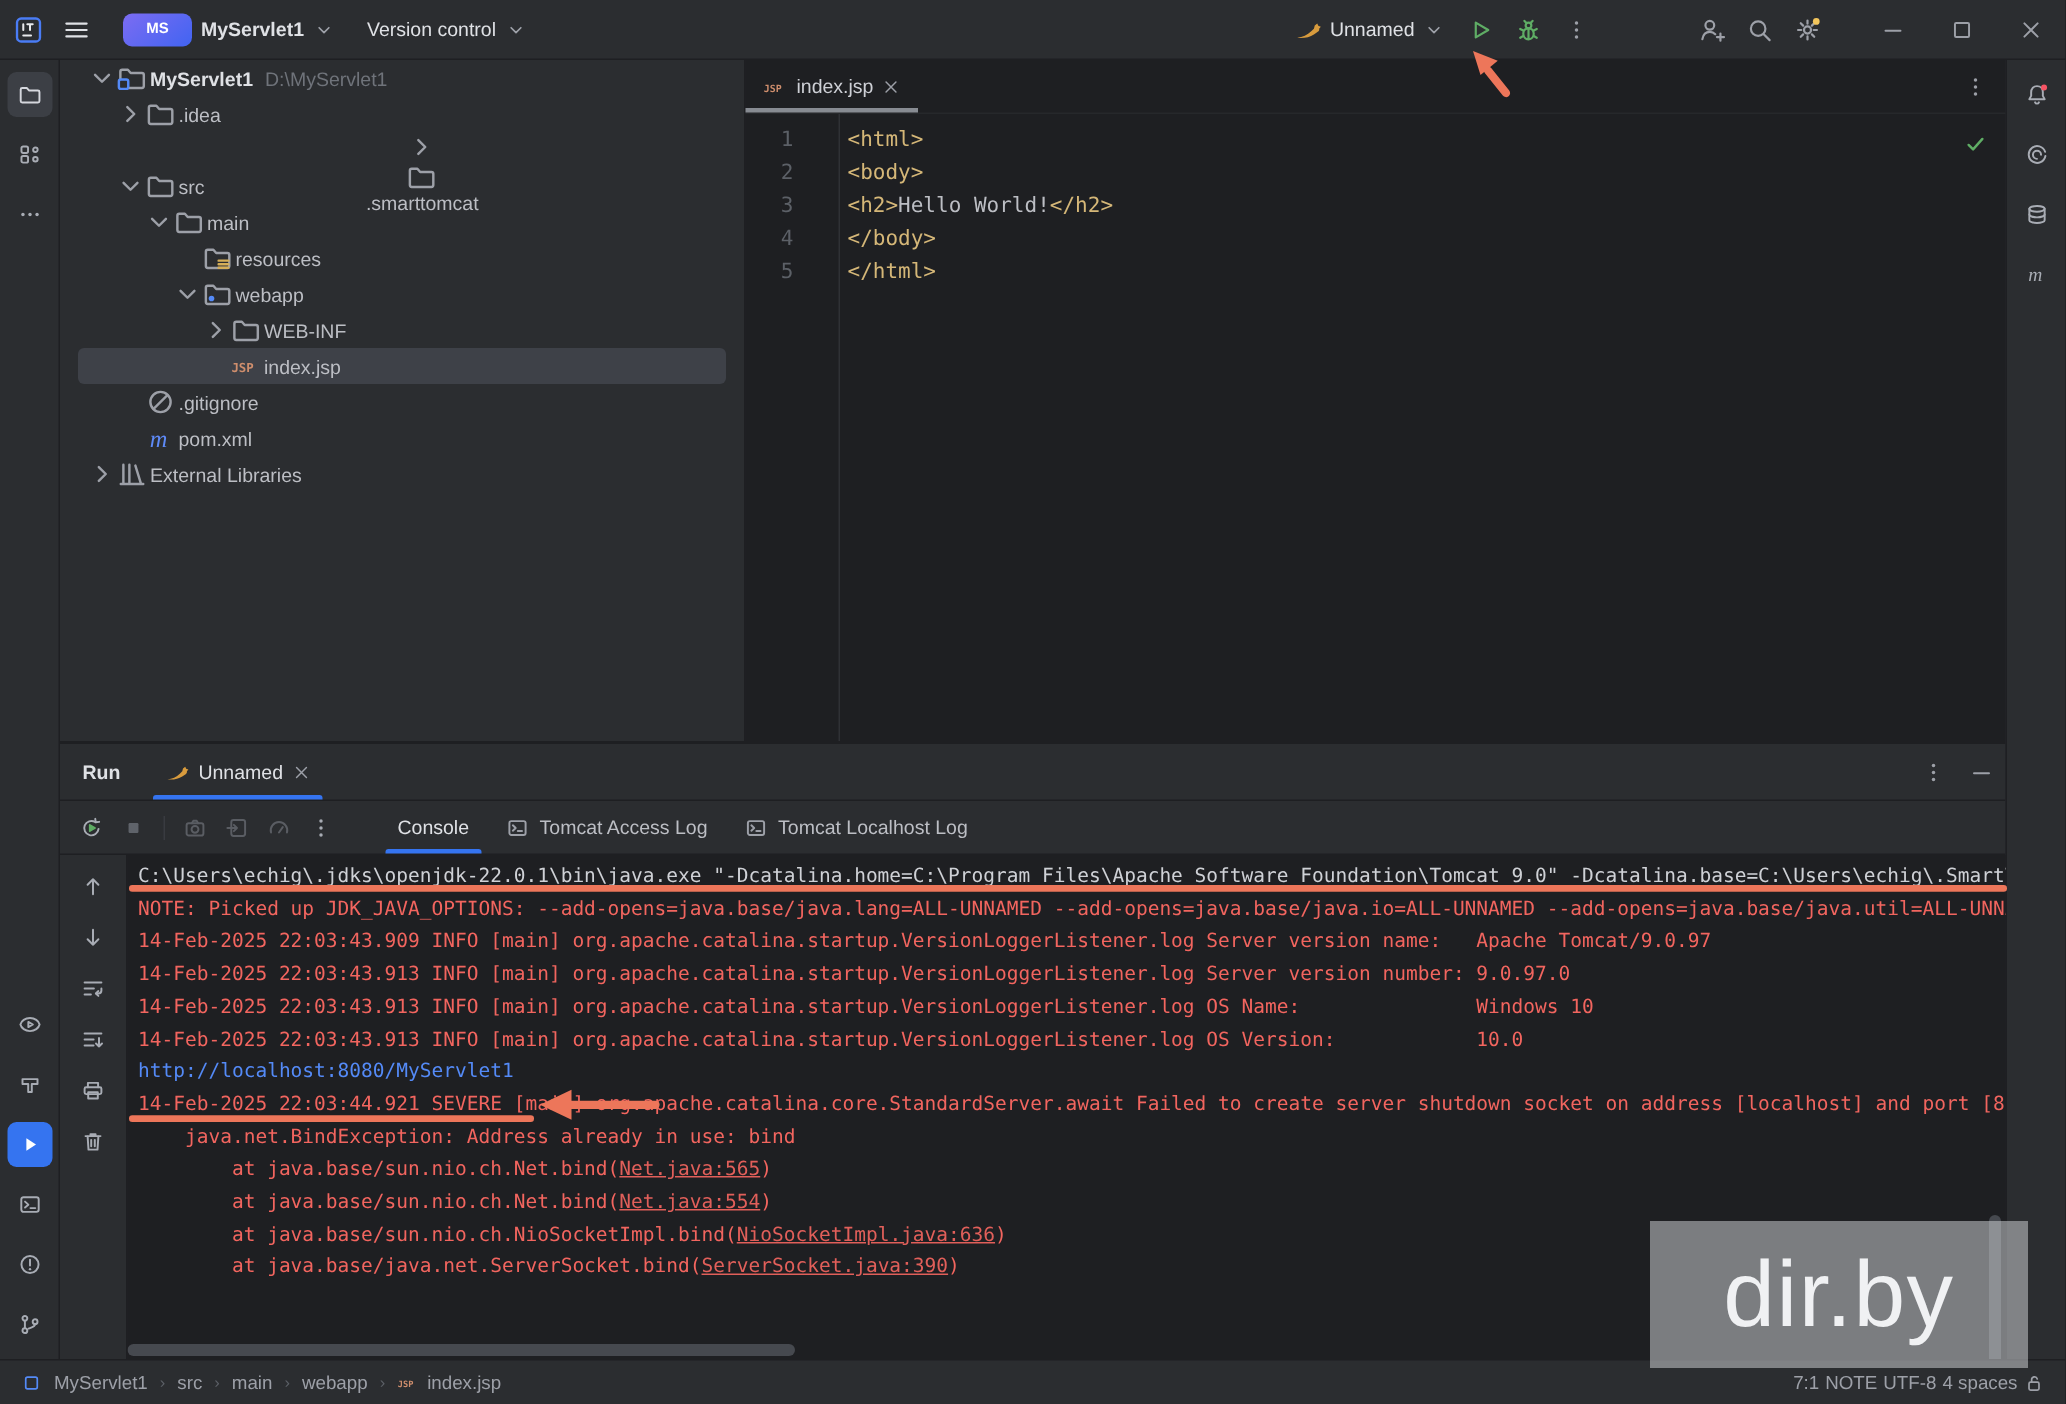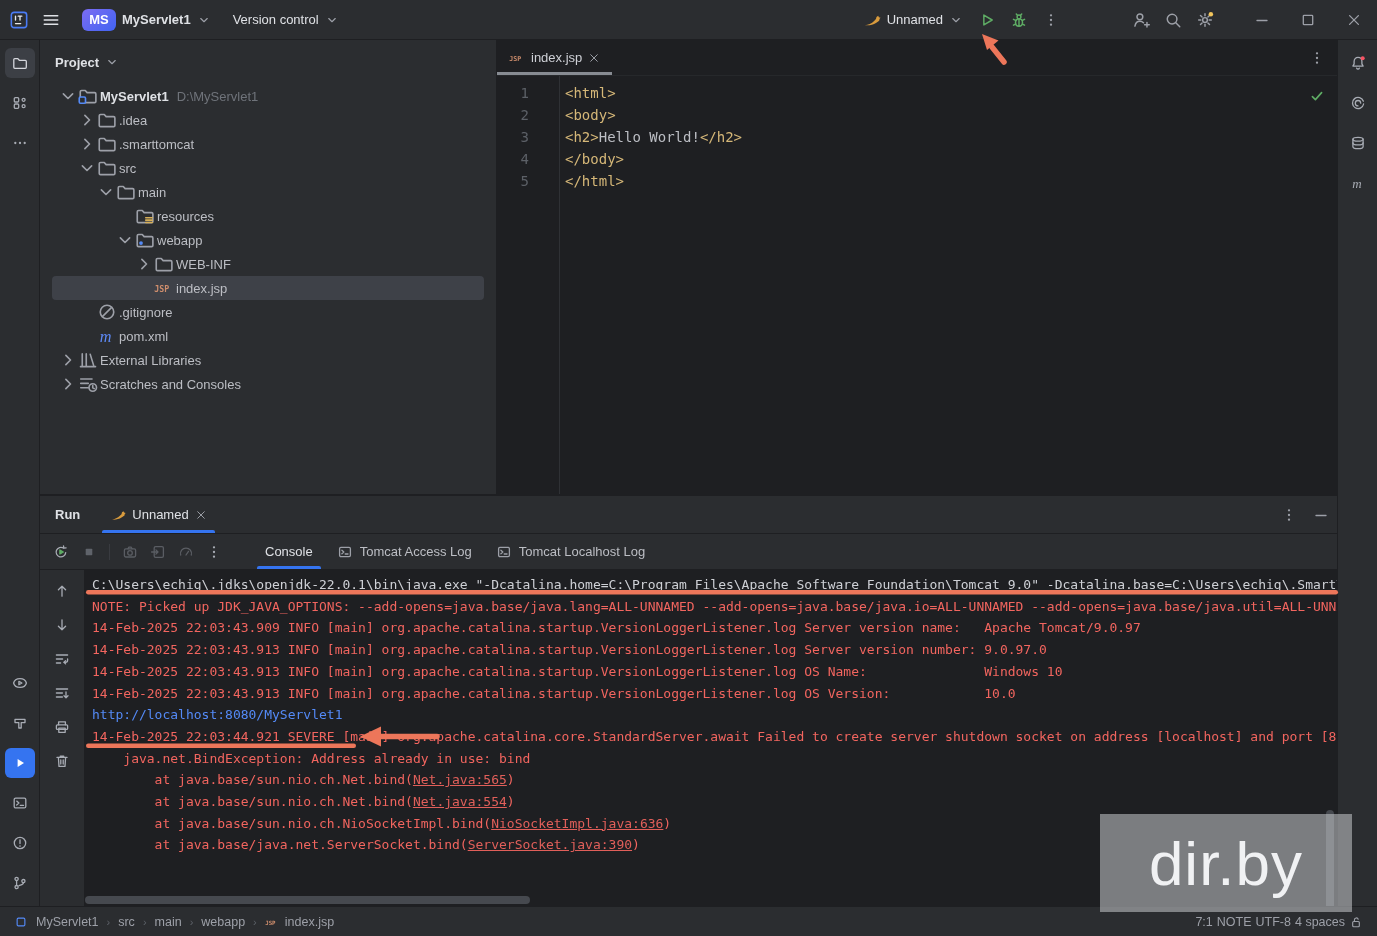--- a/index.html
+++ b/index.html
@@ -18,21 +18,21 @@
   .ic.sm svg{width:14px;height:14px;}
   .ic.xs svg{width:12px;height:12px;}
   .ic.lg svg{width:18px;height:18px;}
 
   
   .titlebar{height:40px;background:var(--bg-panel);display:flex;align-items:center;justify-content:space-between;flex:none;border-bottom:1px solid var(--line);}
   .tb-left{display:flex;align-items:center;gap:6px;padding-left:10px;}
   .tb-right{display:flex;align-items:center;padding-right:0;}
   .tb-btn{display:flex;align-items:center;gap:6px;background:none;border:0;color:var(--text);font:inherit;padding:5px 8px;border-radius:6px;cursor:default;}
   .tb-btn .chev{color:var(--text-dim);}
-  .ms-chip{width:34px;height:22px;border-radius:6px;background:linear-gradient(140deg,#7c6cf2,#4164f2);color:#fff;font-size:13px;font-weight:bold;display:flex;align-items:center;justify-content:center;}
+  .ms-chip{width:46px;height:22px;border-radius:6px;background:linear-gradient(140deg,#7c6cf2,#4164f2);color:#fff;font-size:10px;font-weight:bold;display:flex;align-items:center;justify-content:center;}
   .pw-name{font-weight:bold;}
   .run-widget{display:flex;align-items:center;gap:6px;padding:4px 8px;}
   .tb-iconbtn{width:32px;height:30px;display:flex;align-items:center;justify-content:center;background:none;border:0;color:var(--text-dim);}
   .tb-iconbtn.green{color:var(--green);}
   .win-btn{width:46px;height:40px;display:flex;align-items:center;justify-content:center;color:var(--text-dim);}
   .tb-gap1{width:58px;} .tb-gap2{width:18px;}
 
   
   .app-row{flex:1;display:flex;min-height:0;}
   .stripe{width:40px;background:var(--bg-panel);display:flex;flex-direction:column;align-items:center;flex:none;}
@@ -324,28 +324,20 @@
                 <path d="M4.6 5.5v5M11.4 7.7c0 2-2.5 2.2-4.4 3"></path>
               </svg>
             </span>
           </div>
         </div>
     </nav>
 
     <div class="center">
       <div class="top-split">
         <aside class="project-panel">
-          <div class="pp-header">
-            <span>Project</span>
-            <span class="ic sm chev">
-                <svg viewBox="0 0 16 16" fill="none" stroke="currentColor" stroke-width="1.3" stroke-linecap="round" stroke-linejoin="round">
-                  <path d="M4.3 6.3 8 10l3.7-3.7"></path>
-                </svg>
-              </span>
-          </div>
           <div id="project-tree">
               <div class="tree-row" style="padding-left: 6px;">
                 <div class="tr-chev">
                   <svg viewBox="0 0 16 16" fill="none" stroke="currentColor" stroke-width="1.3" stroke-linecap="round" stroke-linejoin="round">
                     <path d="M4.3 6.3 8 10l3.7-3.7"></path>
                   </svg>
                 </div>
                 <div class="tr-icon">
                   <svg viewBox="0 0 16 16" fill="none" stroke="currentColor" stroke-width="1.3" stroke-linecap="round" stroke-linejoin="round">
                     <path d="M1.8 4.6c0-.6.4-1 1-1h3l1.5 1.7h6c.6 0 1 .4 1 1v6c0 .6-.4 1-1 1H2.8c-.6 0-1-.4-1-1z"></path>
@@ -361,36 +353,36 @@
                     <path d="M6.3 4.3 10 8l-3.7 3.7"></path>
                   </svg>
                 </div>
                 <div class="tr-icon">
                   <svg viewBox="0 0 16 16" fill="none" stroke="currentColor" stroke-width="1.3" stroke-linecap="round" stroke-linejoin="round">
                     <path d="M1.8 4.6c0-.6.4-1 1-1h3l1.5 1.7h6c.6 0 1 .4 1 1v6c0 .6-.4 1-1 1H2.8c-.6 0-1-.4-1-1z"></path>
                   </svg>
                 </div>
                 <span class="tr-label">.idea</span>
               </div>
+              <div class="tree-row" style="padding-left: 25px; flex-direction: column;">
+                <div class="tr-chev">
+                  <svg viewBox="0 0 16 16" fill="none" stroke="currentColor" stroke-width="1.3" stroke-linecap="round" stroke-linejoin="round">
+                    <path d="M6.3 4.3 10 8l-3.7 3.7"></path>
+                  </svg>
+                </div>
+                <div class="tr-icon">
+                  <svg viewBox="0 0 16 16" fill="none" stroke="currentColor" stroke-width="1.3" stroke-linecap="round" stroke-linejoin="round">
+                    <path d="M1.8 4.6c0-.6.4-1 1-1h3l1.5 1.7h6c.6 0 1 .4 1 1v6c0 .6-.4 1-1 1H2.8c-.6 0-1-.4-1-1z"></path>
+                  </svg>
+                </div>
+                <span class="tr-label">.smarttomcat</span>
+              </div>
               <div class="tree-row" style="padding-left: 25px;">
                 <div class="tr-chev">
                   <svg viewBox="0 0 16 16" fill="none" stroke="currentColor" stroke-width="1.3" stroke-linecap="round" stroke-linejoin="round">
-                    <path d="M6.3 4.3 10 8l-3.7 3.7"></path>
-                  </svg>
-                </div>
-                <div class="tr-icon">
-                  <svg viewBox="0 0 16 16" fill="none" stroke="currentColor" stroke-width="1.3" stroke-linecap="round" stroke-linejoin="round">
-                    <path d="M1.8 4.6c0-.6.4-1 1-1h3l1.5 1.7h6c.6 0 1 .4 1 1v6c0 .6-.4 1-1 1H2.8c-.6 0-1-.4-1-1z"></path>
-                  </svg>
-                </div>
-                <span class="tr-label">.smarttomcat</span>
-              </div>
-              <div class="tree-row" style="padding-left: 25px;">
-                <div class="tr-chev">
-                  <svg viewBox="0 0 16 16" fill="none" stroke="currentColor" stroke-width="1.3" stroke-linecap="round" stroke-linejoin="round">
                     <path d="M4.3 6.3 8 10l3.7-3.7"></path>
                   </svg>
                 </div>
                 <div class="tr-icon">
                   <svg viewBox="0 0 16 16" fill="none" stroke="currentColor" stroke-width="1.3" stroke-linecap="round" stroke-linejoin="round">
                     <path d="M1.8 4.6c0-.6.4-1 1-1h3l1.5 1.7h6c.6 0 1 .4 1 1v6c0 .6-.4 1-1 1H2.8c-.6 0-1-.4-1-1z"></path>
                   </svg>
                 </div>
                 <span class="tr-label">src</span>
               </div>
@@ -477,35 +469,20 @@
                   <svg viewBox="0 0 16 16" fill="none" stroke="currentColor" stroke-width="1.3" stroke-linecap="round" stroke-linejoin="round">
                     <path d="M6.3 4.3 10 8l-3.7 3.7"></path>
                   </svg>
                 </div>
                 <div class="tr-icon">
                   <svg viewBox="0 0 16 16" fill="none" stroke="currentColor" stroke-width="1.3" stroke-linecap="round" stroke-linejoin="round">
                     <path d="M3.4 13.3V3.1M6.6 13.3V3.1M9.8 3.5l3 9.8M2 13.3h12"></path>
                   </svg>
                 </div>
                 <span class="tr-label">External Libraries</span>
-              </div>
-              <div class="tree-row" style="padding-left: 6px;">
-                <div class="tr-chev">
-                  <svg viewBox="0 0 16 16" fill="none" stroke="currentColor" stroke-width="1.3" stroke-linecap="round" stroke-linejoin="round">
-                    <path d="M6.3 4.3 10 8l-3.7 3.7"></path>
-                  </svg>
-                </div>
-                <div class="tr-icon">
-                  <svg viewBox="0 0 16 16" fill="none" stroke="currentColor" stroke-width="1.3" stroke-linecap="round" stroke-linejoin="round">
-                    <path d="M2.2 4h9M2.2 7.5h6M2.2 11h6"></path>
-                    <circle cx="11.8" cy="10.8" r="3"></circle>
-                    <path d="M11.8 9.3v1.7l1.2.7"></path>
-                  </svg>
-                </div>
-                <span class="tr-label">Scratches and Consoles</span>
               </div>
             </div>
         </aside>
 
         <section class="editor">
           <div class="tabbar">
             <div class="etab active">
               <span class="ic">
                   <svg viewBox="0 0 16 16" fill="none" stroke="currentColor" stroke-width="1.3" stroke-linecap="round" stroke-linejoin="round">
                     <text x="0.2" y="11.2" font-size="6.6" font-weight="bold" fill="#cf8e6d" stroke="none" font-family="DejaVu Sans Mono, monospace">JSP</text>

